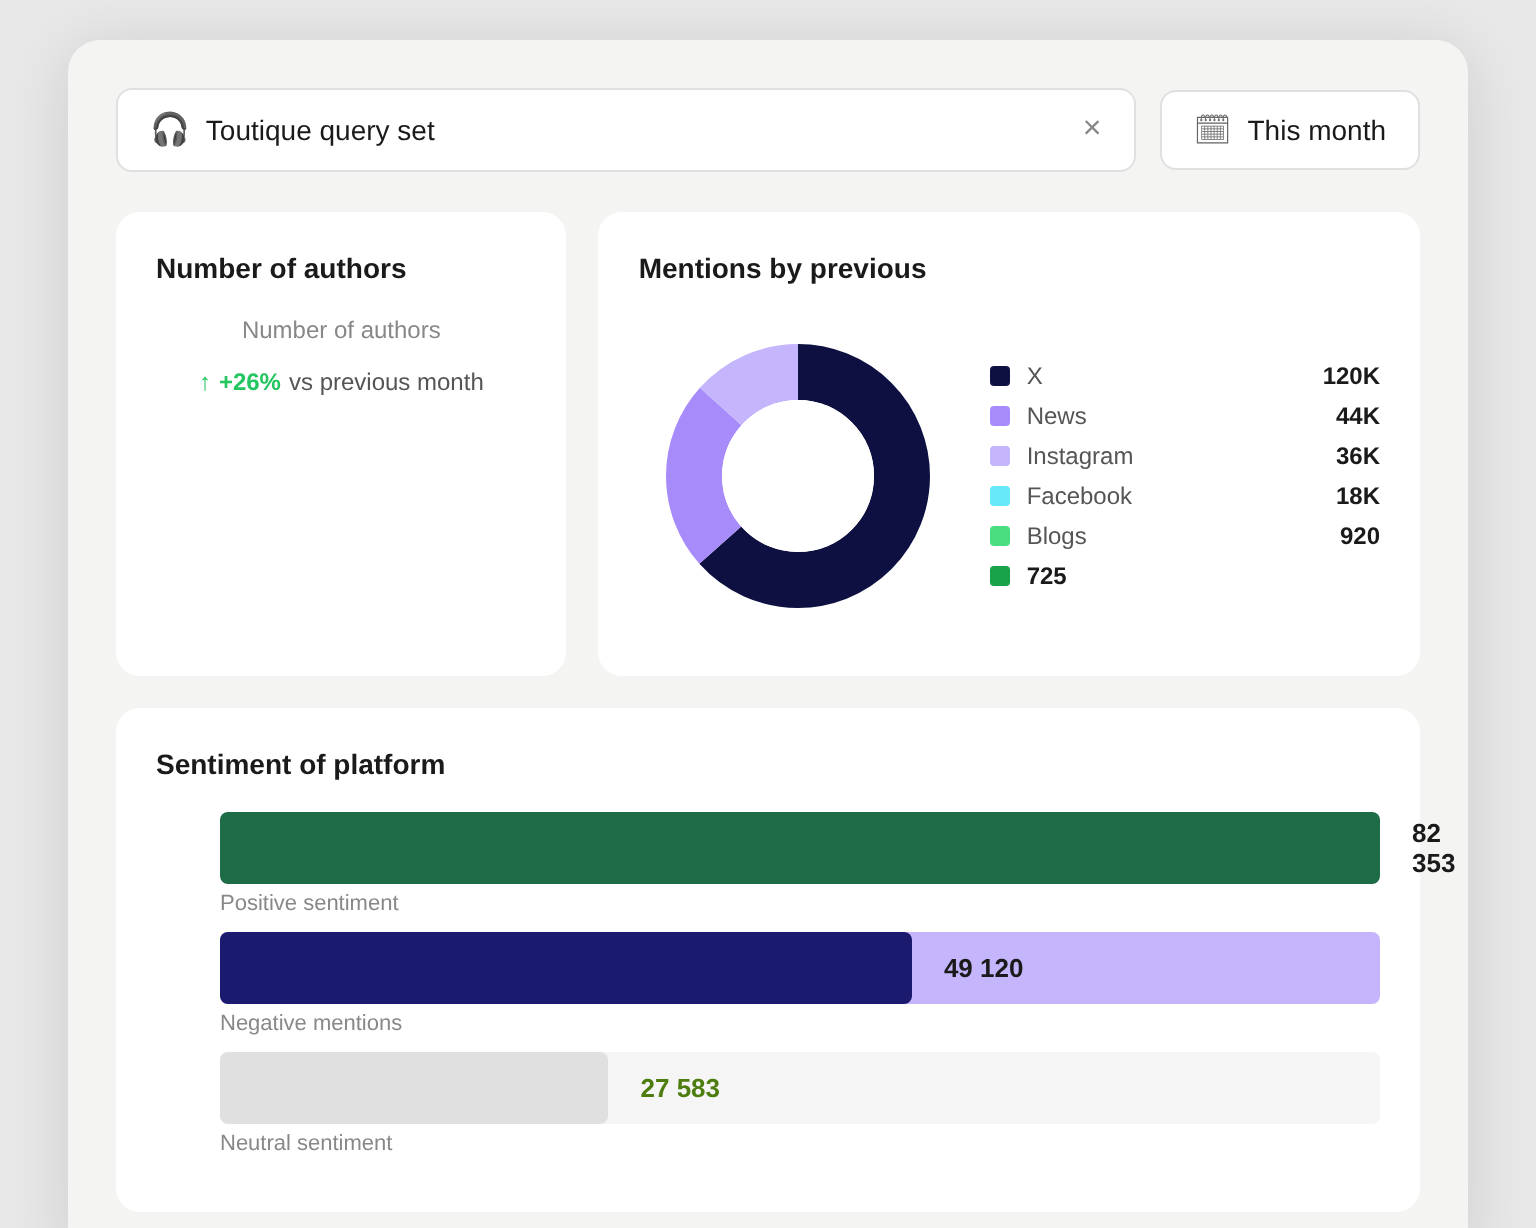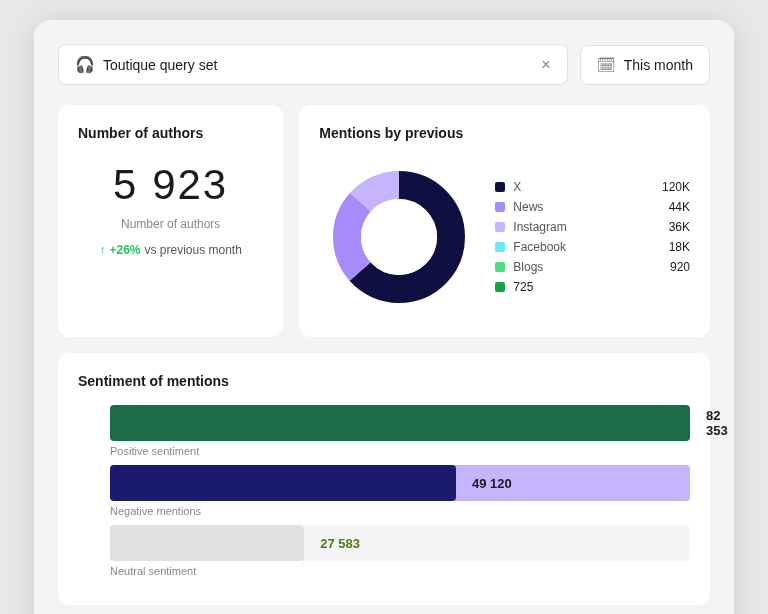--- a/index.html
+++ b/index.html
@@ -145,21 +145,21 @@
       width: 10px;
       height: 10px;
       border-radius: 2px;
       flex-shrink: 0;
     }
     .legend-label {
       flex: 1;
       color: #555;
     }
     .legend-value {
-      font-weight: 400;
+      font-weight: 700;
       color: #1a1a1a;
       font-size: 12px;
       text-align: right;
     }
     .card-sentiment {
       background: #fff;
       border-radius: 12px;
       padding: 20px;
     }
     .bar-row {
@@ -184,21 +184,20 @@
     <div class="date-pill">
       <span class="calendar-icon">🗓</span>
       <span>This month</span>
     </div>
   </div>
 
   <div class="cards-row">
 
     <div class="card card-authors">
       <div class="card-title">Number of authors</div>
-      <div class="authors-number">5 923</div>
       <div class="authors-label">Number of authors</div>
       <div class="authors-growth">
         <span style="color:#22c55e;">↑</span>
         <span class="growth-value">+26%</span>
         <span>vs previous month</span>
       </div>
     </div>
 
     <div class="card card-mentions">
       <div class="card-title">Mentions by previous</div>
@@ -253,21 +252,21 @@
             <div class="legend-item">
     <div class="legend-dot" style="background:#16a34a"></div>
     <span class="legend-value">725</span>
   </div>
           </div>
       </div>
     </div>
   </div>
 
   <div class="card card-sentiment">
-    <div class="card-title">Sentiment of mentions</div>
+    <div class="card-title">Sentiment of platform</div>
     <div class="sentiment-bars-wrapper">
     <div class="bar-row">
     <div style="position:relative; height:36px; background:#f5f5f5; border-radius:4px; overflow:visible;">
       <div style="height:100%; width:100%; background:#1e6b47; border-radius:4px; display:flex; align-items:center; justify-content:flex-end;">
       </div>
       <span style="position:absolute; right:10px; top:50%; transform:translateY(-50%); font-size:13px; font-weight:600; color:#1a1a1a; padding-left: 8px; left: calc(100% + 8px);">82 353</span>
     </div>
     <div style="font-size:11px; color:#888; margin-top:4px; margin-bottom:8px;">Positive sentiment</div>
   </div>
         <div class="bar-row">

